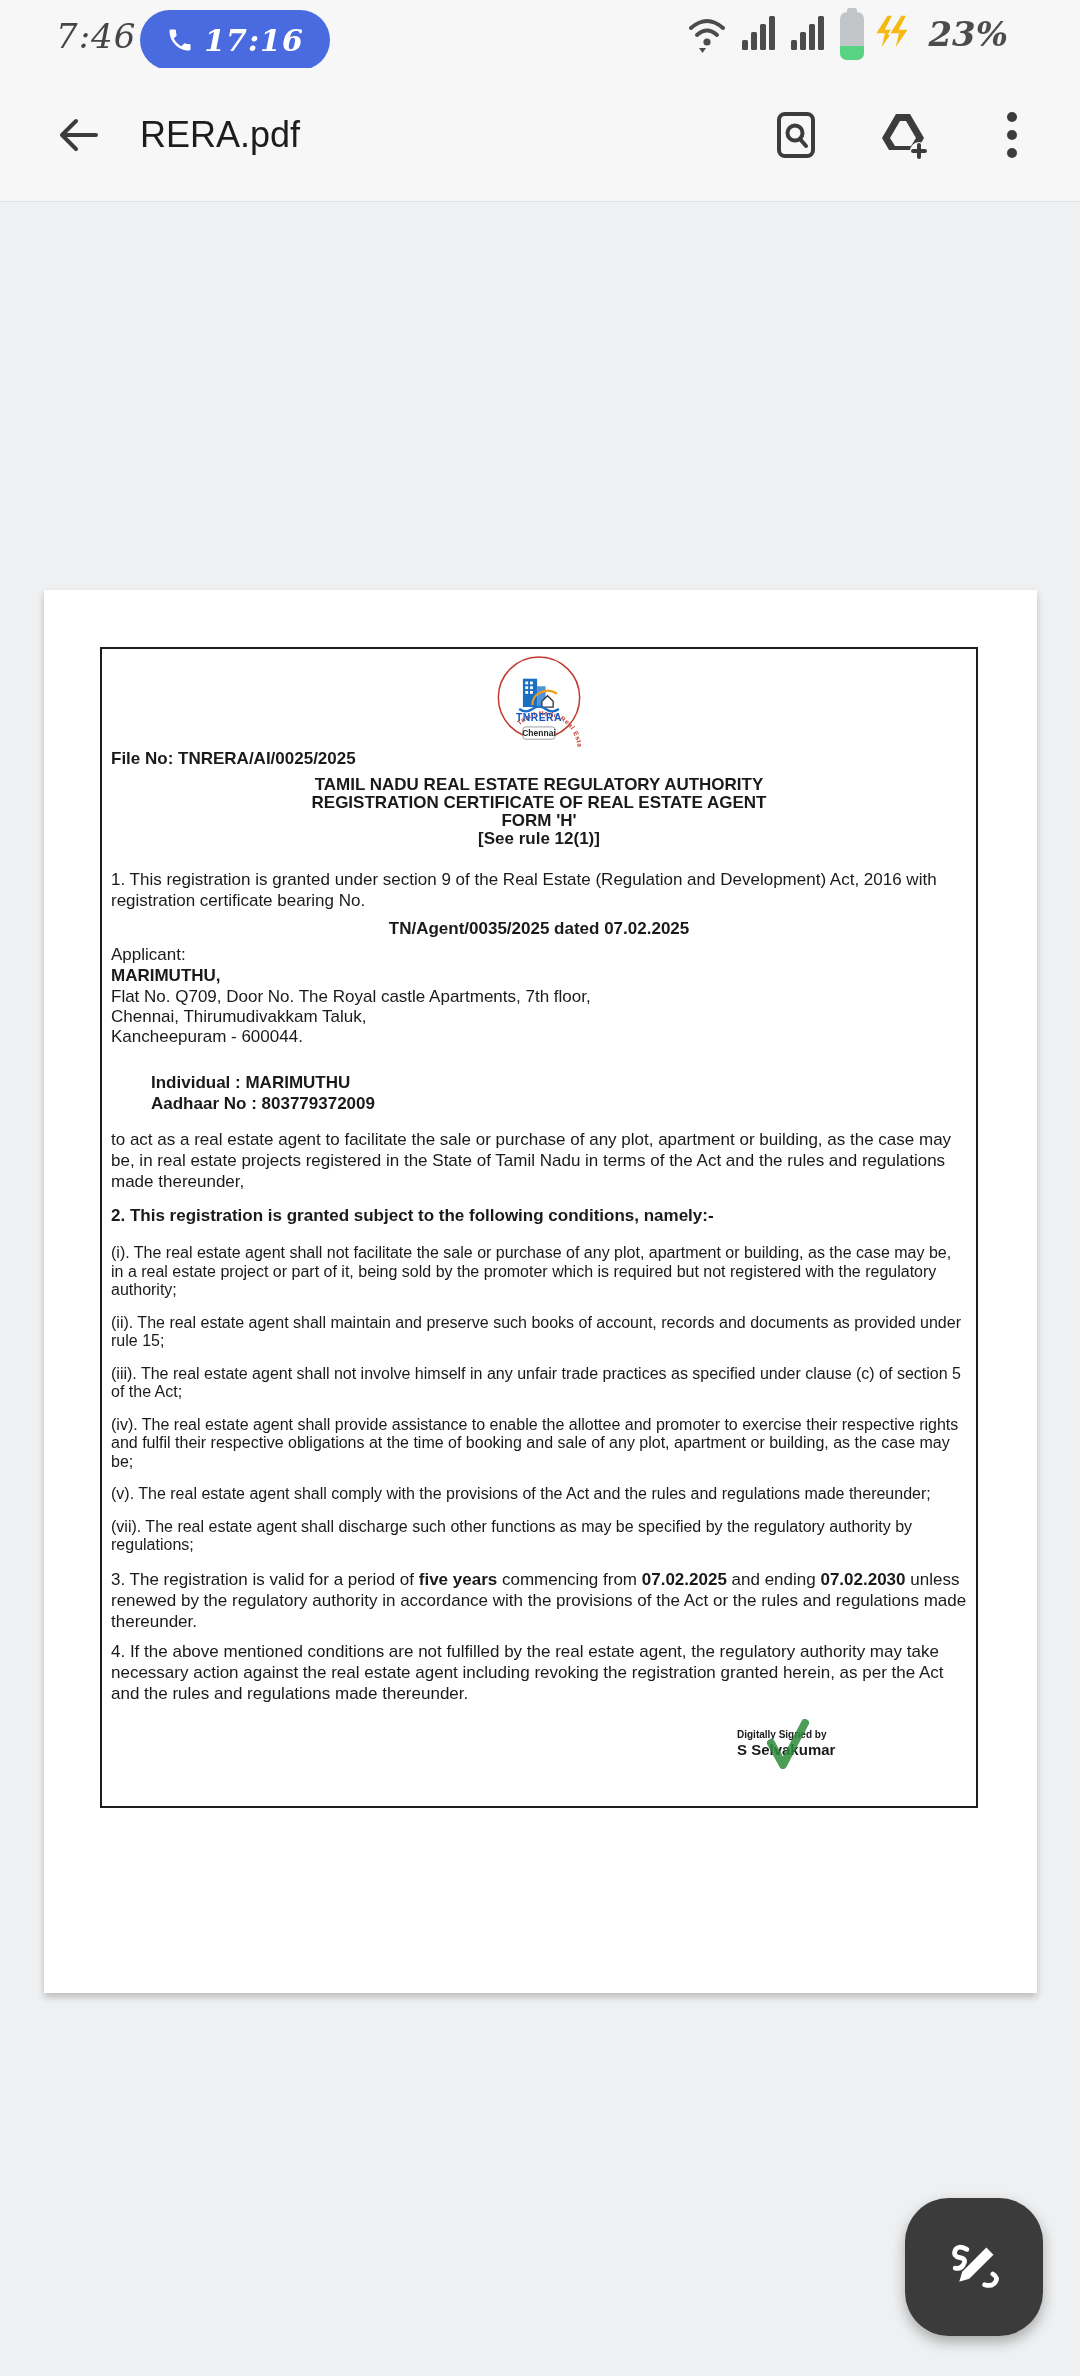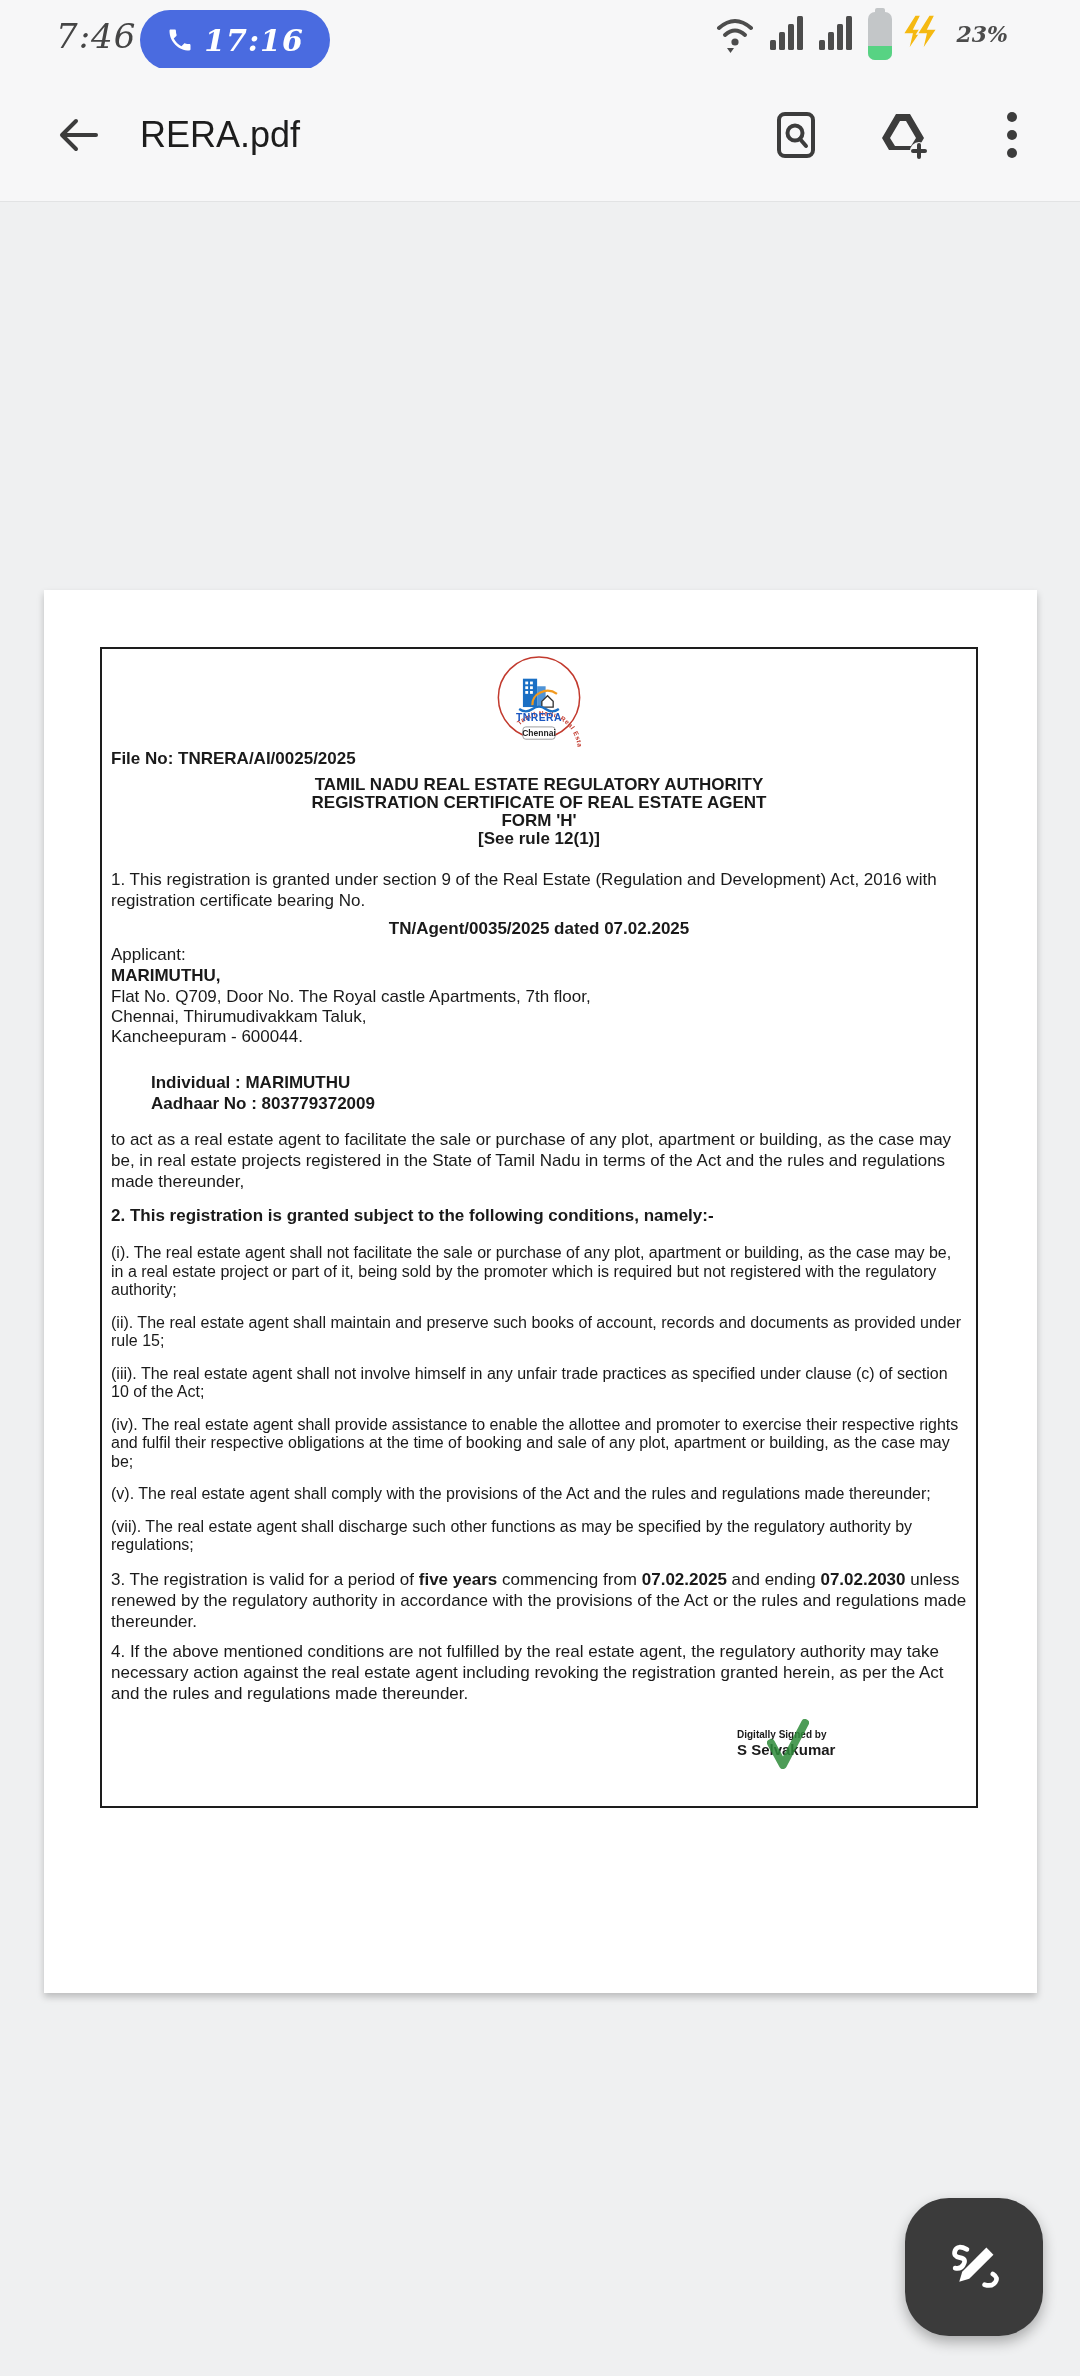--- a/index.html
+++ b/index.html
@@ -28,21 +28,21 @@
   }
   .status-right {
     position:absolute; right:72px; top:0; height:68px;
     display:flex; align-items:center; gap:13px;
   }
   .battery-shell { position:relative; width:24px; height:52px; }
   .battery-nub { position:absolute; left:7px; top:0; width:10px; height:5px; background:#c3c6c8; border-radius:2px 2px 0 0; }
   .battery-body { position:absolute; left:0; top:4px; width:24px; height:48px; background:#c3c6c8; border-radius:7px; overflow:hidden; }
   .battery-fill { position:absolute; left:0; bottom:0; width:100%; height:14px; background:#57d383; }
   .battery-pct {
-    font-size:22px; font-weight:700; color:#4c4c4c; letter-spacing:0;
+    font-size:34px; font-weight:700; color:#4c4c4c; letter-spacing:0;
     font-family:"DejaVu Serif", serif; font-style:italic;
   }
   
   .app-bar {
     position:absolute; left:0; top:68px; width:1080px; height:134px;
     background:#f7f7f8; border-bottom:1px solid #e2e3e4;
     display:flex; align-items:center;
   }
   .icon-btn { background:none; border:none; padding:0; cursor:pointer; display:flex; align-items:center; justify-content:center; }
   .back-btn { margin-left:48px; width:60px; height:60px; }
@@ -228,21 +228,21 @@
           <div>Aadhaar No : 803779372009</div>
         </div>
 
         <div class="to-act">to act as a real estate agent to facilitate the sale or purchase of any plot, apartment or building, as the case may be, in real estate projects registered in the State of Tamil Nadu in terms of the Act and the rules and regulations made thereunder,</div>
 
         <div class="cond-head">2. This registration is granted subject to the following conditions, namely:-</div>
 
         <div class="conditions">
           <div>(i). The real estate agent shall not facilitate the sale or purchase of any plot, apartment or building, as the case may be, in a real estate project or part of it, being sold by the promoter which is required but not registered with the regulatory authority;</div>
           <div>(ii). The real estate agent shall maintain and preserve such books of account, records and documents as provided under rule 15;</div>
-          <div>(iii). The real estate agent shall not involve himself in any unfair trade practices as specified under clause (c) of section 10 of the Act;</div>
+          <div>(iii). The real estate agent shall not involve himself in any unfair trade practices as specified under clause (c) of section 5 of the Act;</div>
           <div>(iv). The real estate agent shall provide assistance to enable the allottee and promoter to exercise their respective rights and fulfil their respective obligations at the time of booking and sale of any plot, apartment or building, as the case may be;</div>
           <div>(v). The real estate agent shall comply with the provisions of the Act and the rules and regulations made thereunder;</div>
           <div>(vii). The real estate agent shall discharge such other functions as may be specified by the regulatory authority by regulations;</div>
         </div>
 
         <div class="clause3"><span>3. The registration is valid for a period of </span><span class="bold">five years</span><span> commencing from </span><span class="bold">07.02.2025</span><span> and ending </span><span class="bold">07.02.2030</span><span> unless renewed by the regulatory authority in accordance with the provisions of the Act or the rules and regulations made thereunder.</span></div>
 
         <div class="clause4">4. If the above mentioned conditions are not fulfilled by the real estate agent, the regulatory authority may take necessary action against the real estate agent including revoking the registration granted herein, as per the Act and the rules and regulations made thereunder.</div>
 
         <div class="sig-block">

